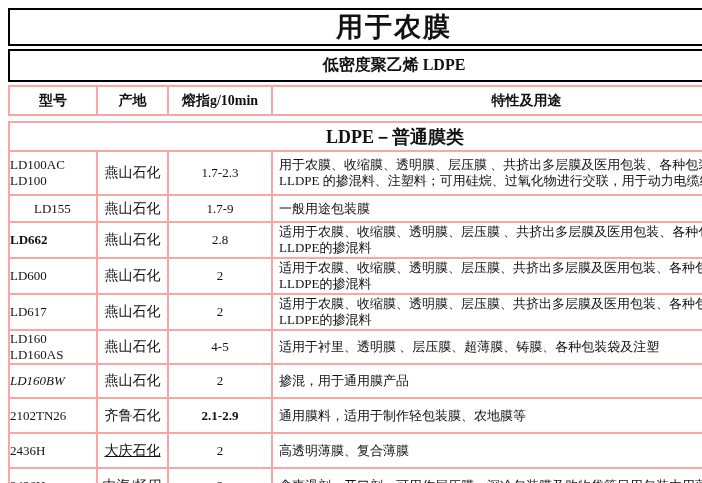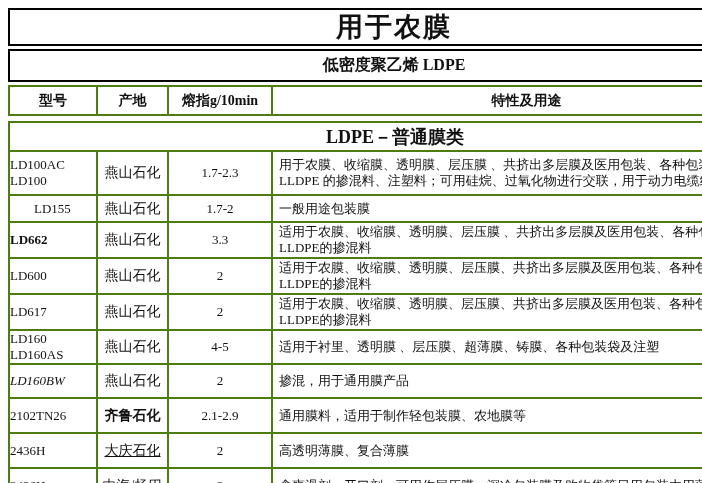--- a/index.html
+++ b/index.html
@@ -8,21 +8,21 @@
     font-family:"Liberation Serif","DejaVu Serif",serif;color:#111;
     position:relative;
   }
   .sheet{position:absolute;top:8px;left:8px;width:772px;}
   .box{border:2px solid #000;background:#fff;box-sizing:border-box;width:772px;}
   .title-box{height:38px;margin-bottom:3px;display:flex;align-items:center;justify-content:center;}
   .title-box .t{font-size:27px;font-weight:bold;letter-spacing:2px;}
   .subtitle-box{height:33px;margin-bottom:3px;display:flex;align-items:center;justify-content:center;}
   .subtitle-box .t{font-size:16px;font-weight:bold;}
   table{border-collapse:collapse;table-layout:fixed;width:772px;background:#fff;}
-  td,th{border:2px solid #4d7c0f;padding:0;vertical-align:middle;overflow:hidden;}
+  td,th{border:2px solid #fca5a5;padding:0;vertical-align:middle;overflow:hidden;}
   .hdr-table{margin-bottom:5px;}
   .hdr-table th{height:27px;font-size:14px;font-weight:bold;text-align:center;}
   .section-cell{height:27px;text-align:center;font-size:18px;font-weight:bold;}
   td .inner{overflow:hidden;line-height:16px;}
   .c-model{ text-align:left;font-size:13px;white-space:pre-line;}
   .c-origin{text-align:center;font-size:14px;}
   .c-melt{  text-align:center;font-size:13px;border-radius:9px;}
   .c-desc{  text-align:left;  font-size:13px;white-space:pre-line;}
   .c-desc .inner{padding:1px 2px 1px 6px;}
 </style>
@@ -80,31 +80,31 @@
           </td>
     <td class="c-desc"><div class="inner" style="max-height: 44px;">用于农膜、收缩膜、透明膜、层压膜 、共挤出多层膜及医用包装、各种包装袋、
 LLDPE 的掺混料、注塑料；可用硅烷、过氧化物进行交联，用于动力电缆绝缘</div></td>
   </tr>
         <tr style="height: 27px;">
     <td class="c-model"><div class="inner" style="max-height: 27px; margin-left: 24px;">LD155</div></td>
     <td class="c-origin">
             <div class="inner" style="max-height: 27px;">燕山石化</div>
           </td>
     <td class="c-melt">
-            <div class="inner" style="max-height: 27px;">1.7-2</div>
+            <div class="inner" style="max-height: 27px;">1.7-9</div>
           </td>
     <td class="c-desc"><div class="inner" style="max-height: 27px;">一般用途包装膜</div></td>
   </tr>
         <tr style="height: 35px;">
     <td class="c-model"><div class="inner" style="max-height: 35px; font-weight: bold;">LD662</div></td>
     <td class="c-origin">
             <div class="inner" style="max-height: 35px;">燕山石化</div>
           </td>
     <td class="c-melt">
-            <div class="inner" style="max-height: 35px;">3.3</div>
+            <div class="inner" style="max-height: 35px;">2.8</div>
           </td>
     <td class="c-desc"><div class="inner" style="max-height: 35px;">适用于农膜、收缩膜、透明膜、层压膜 、共挤出多层膜及医用包装、各种包装袋和
 LLDPE的掺混料</div></td>
   </tr>
         <tr style="height: 35px;">
     <td class="c-model"><div class="inner" style="max-height: 35px;">LD600</div></td>
     <td class="c-origin">
             <div class="inner" style="max-height: 35px;">燕山石化</div>
           </td>
     <td class="c-melt">
@@ -141,24 +141,24 @@
             <div class="inner" style="max-height: 34px;">燕山石化</div>
           </td>
     <td class="c-melt">
             <div class="inner" style="max-height: 34px;">2</div>
           </td>
     <td class="c-desc"><div class="inner" style="max-height: 34px;">掺混，用于通用膜产品</div></td>
   </tr>
         <tr style="height: 35px;">
     <td class="c-model"><div class="inner" style="max-height: 35px;">2102TN26</div></td>
     <td class="c-origin">
-            <div class="inner" style="max-height: 35px; font-weight: bold;">齐鲁石化</div>
+            <div class="inner" style="max-height: 35px;">齐鲁石化</div>
           </td>
     <td class="c-melt">
-            <div class="inner" style="max-height: 35px;">2.1-2.9</div>
+            <div class="inner" style="max-height: 35px; font-weight: bold;">2.1-2.9</div>
           </td>
     <td class="c-desc"><div class="inner" style="max-height: 35px;">通用膜料，适用于制作轻包装膜、农地膜等</div></td>
   </tr>
         <tr style="height: 35px;">
     <td class="c-model"><div class="inner" style="max-height: 35px;">2436H</div></td>
     <td class="c-origin">
             <div class="inner" style="max-height: 35px; text-decoration: underline;">大庆石化</div>
           </td>
     <td class="c-melt">
             <div class="inner" style="max-height: 35px;">2</div>

